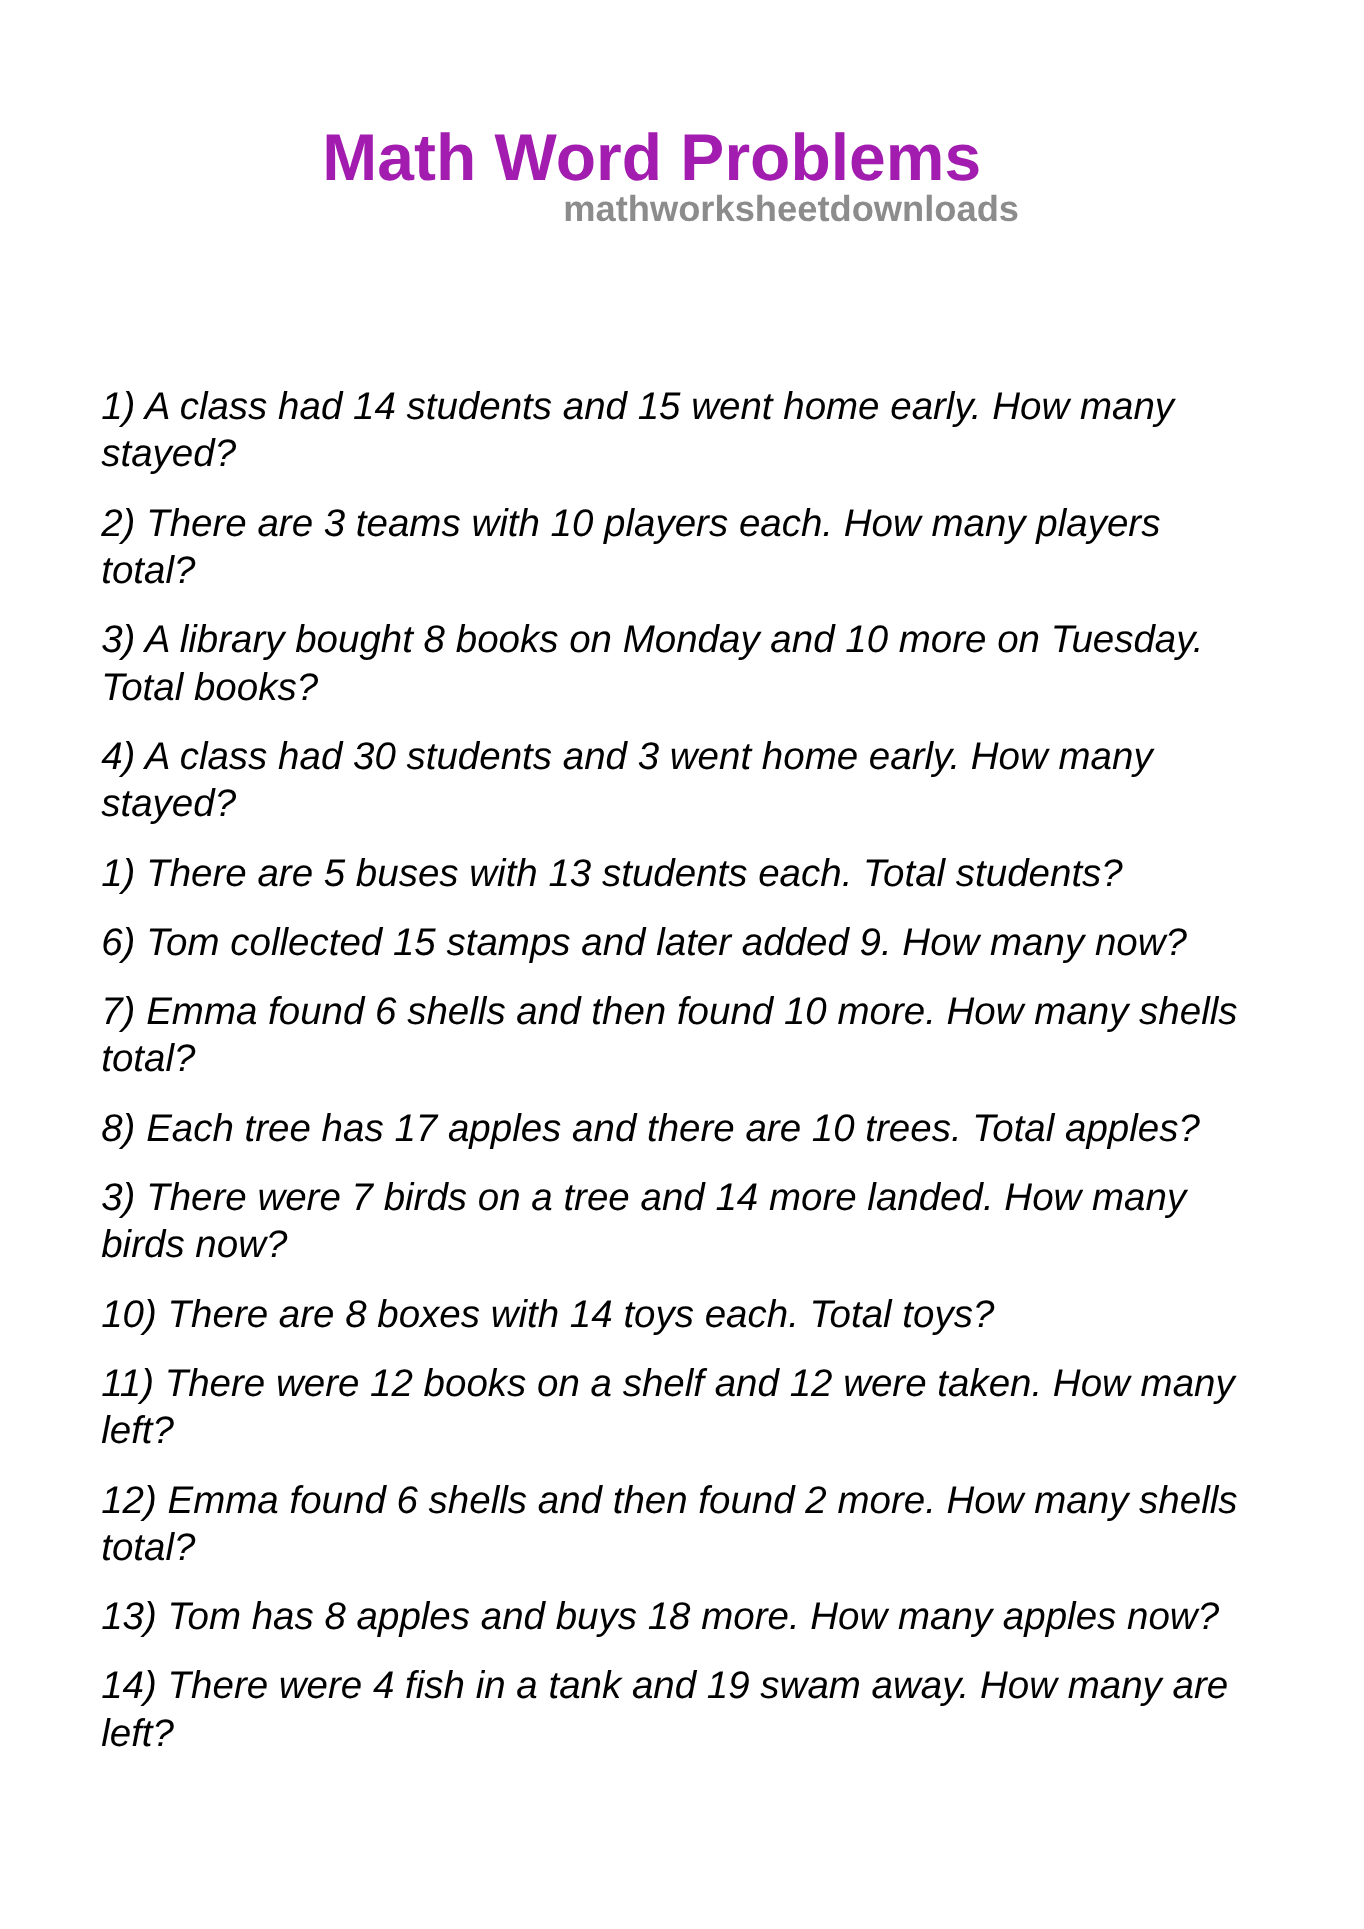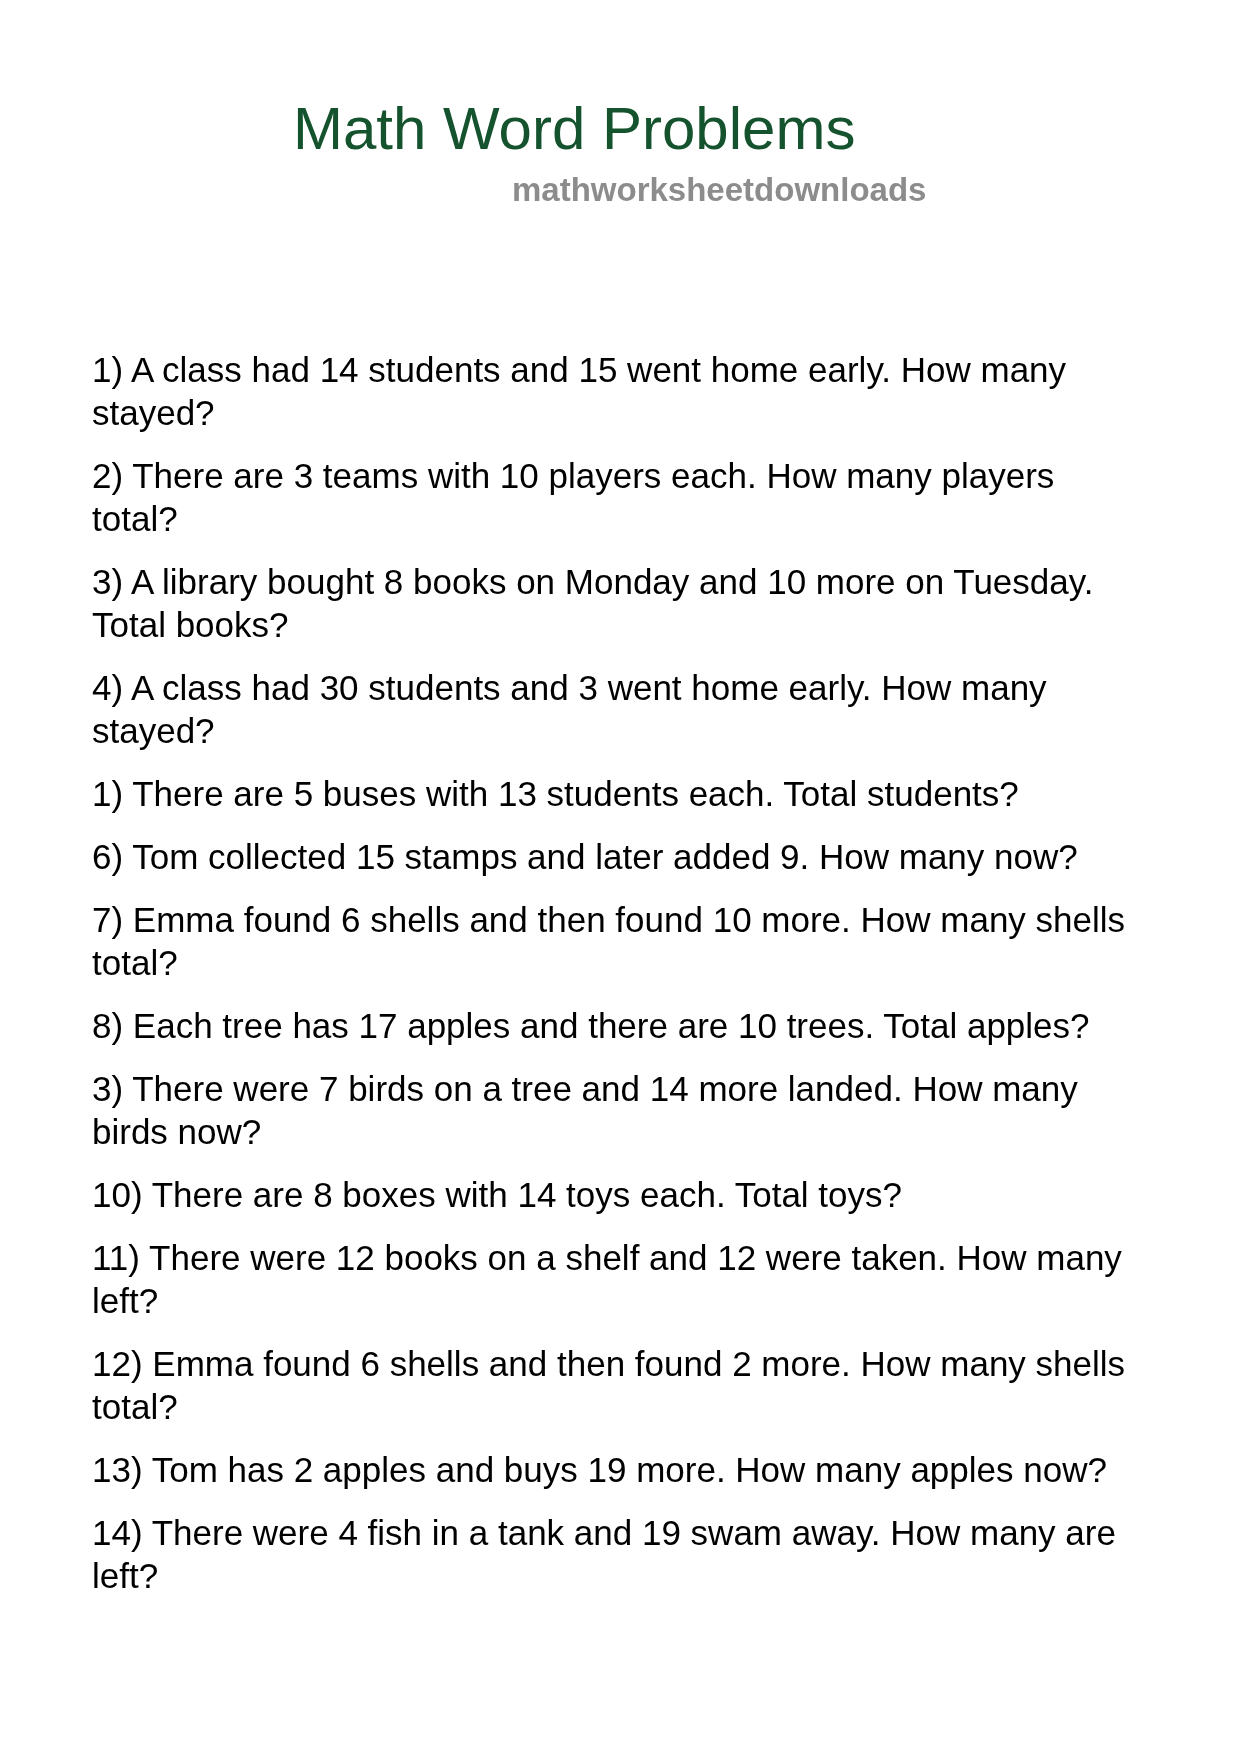--- a/index.html
+++ b/index.html
@@ -11,42 +11,43 @@
   .page {
     position: relative;
     width: 1240px;
     height: 1754px;
     background: #ffffff;
     overflow: hidden;
   }
   .doc-title {
     position: absolute;
     left: 293px;
-    top: 93px;
+    top: 108px;
     font-size: 60px;
-    font-weight: 400;
-    color: #14532d;
+    font-weight: 700;
+    color: #a21caf;
     line-height: 1.2;
     white-space: nowrap;
   }
   .doc-subtitle {
     position: absolute;
     left: 512px;
     top: 170px;
     font-size: 33px;
     font-weight: 700;
     color: #8c8c8c;
     line-height: 1.2;
     white-space: nowrap;
   }
   .problem-list {
     position: absolute;
     left: 92px;
     top: 348px;
     width: 1050px;
+    font-style: italic;
   }
   .problem-list p {
     font-size: 35px;
     line-height: 43px;
     color: #000000;
     margin: 0 0 20px 0;
   }
 </style>
 </head>
 <body>
@@ -60,16 +61,16 @@
       <p>3) A library bought 8 books on Monday and 10 more on Tuesday. Total books?</p>
       <p>4) A class had 30 students and 3 went home early. How many stayed?</p>
       <p>1) There are 5 buses with 13 students each. Total students?</p>
       <p>6) Tom collected 15 stamps and later added 9. How many now?</p>
       <p>7) Emma found 6 shells and then found 10 more. How many shells total?</p>
       <p>8) Each tree has 17 apples and there are 10 trees. Total apples?</p>
       <p>3) There were 7 birds on a tree and 14 more landed. How many birds now?</p>
       <p>10) There are 8 boxes with 14 toys each. Total toys?</p>
       <p>11) There were 12 books on a shelf and 12 were taken. How many left?</p>
       <p>12) Emma found 6 shells and then found 2 more. How many shells total?</p>
-      <p>13) Tom has 2 apples and buys 19 more. How many apples now?</p>
+      <p>13) Tom has 8 apples and buys 18 more. How many apples now?</p>
       <p>14) There were 4 fish in a tank and 19 swam away. How many are left?</p>
     </div>
 </div>
 
 </body></html>

